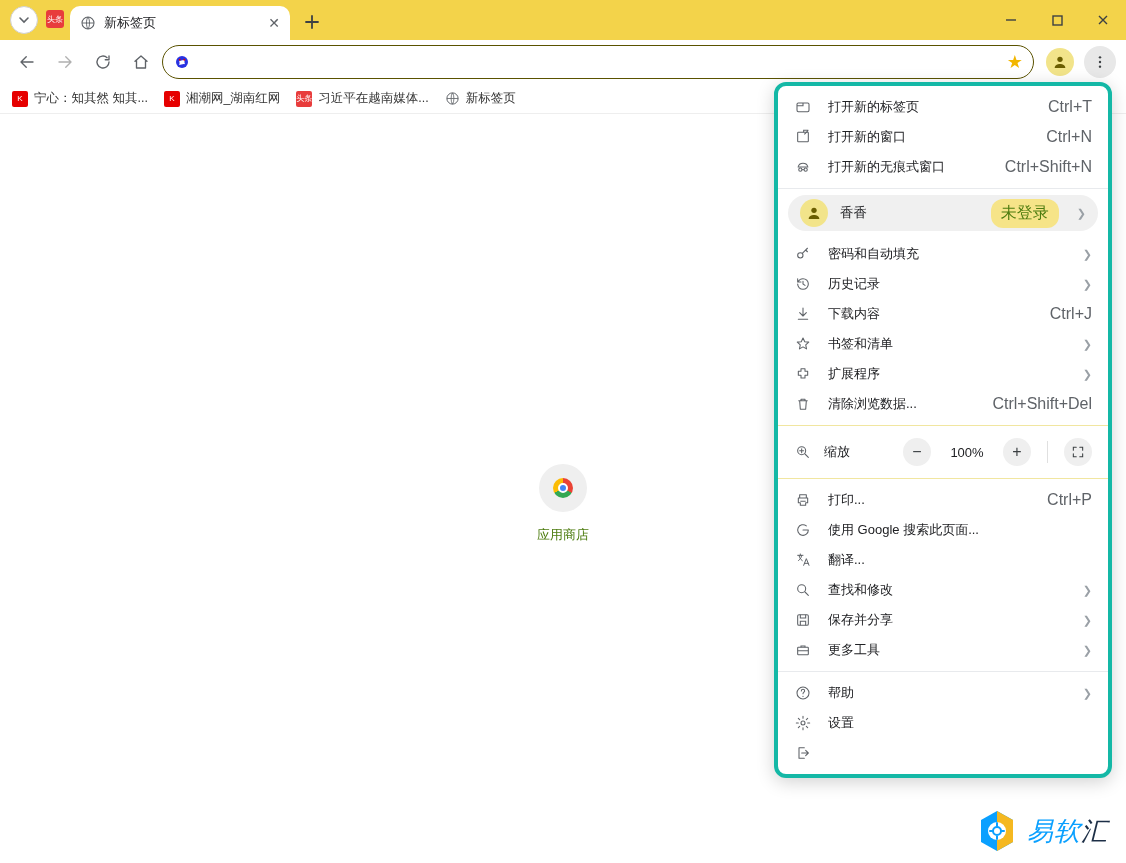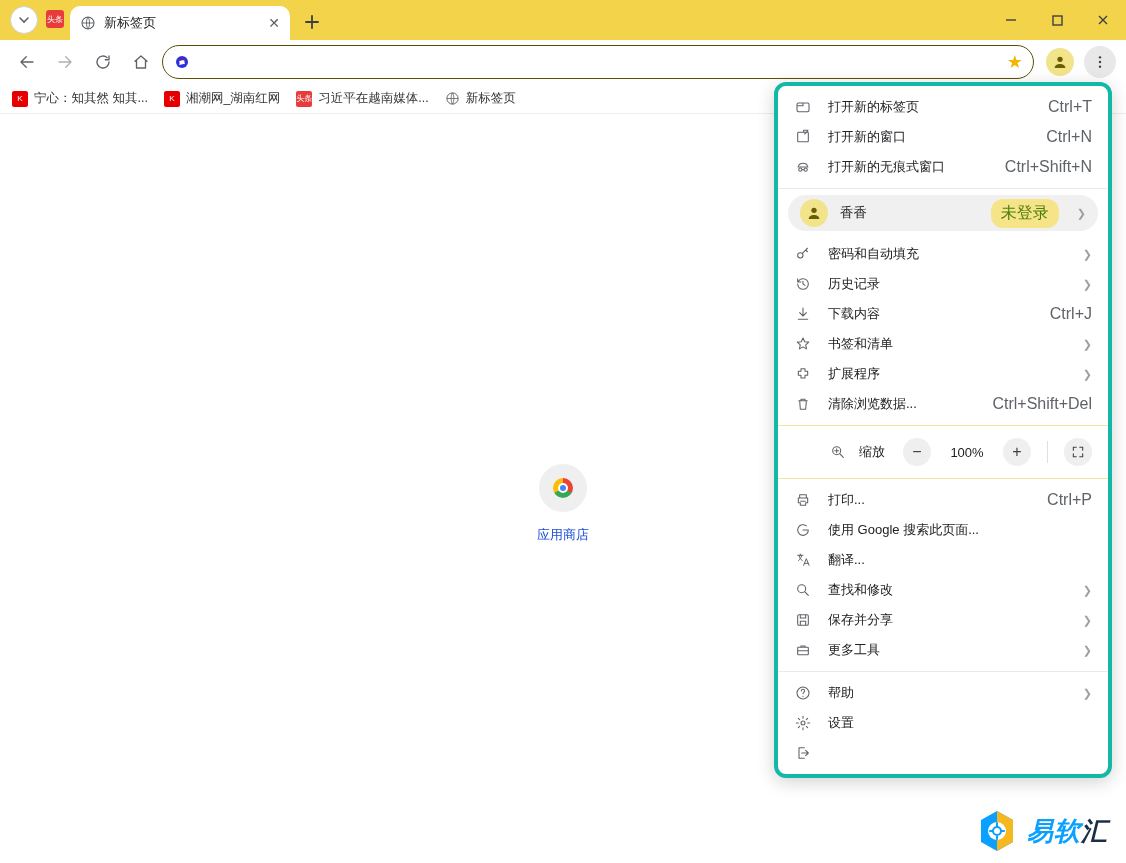--- a/index.html
+++ b/index.html
@@ -31,53 +31,53 @@
   .bk-item { display: flex; align-items: center; gap: 6px; color: #333; cursor: pointer; max-width: 180px; white-space: nowrap; overflow: hidden; text-overflow: ellipsis; }
   .bk-red { width: 16px; height: 16px; background: #e60000; border-radius: 2px; display:flex; align-items:center; justify-content:center; color:#fff; font-size:8px;}
   .bk-red2 { width: 16px; height: 16px; background: #e83c3c; border-radius: 2px; display:flex; align-items:center; justify-content:center; color:#fff; font-size:8px;}
 
   
   .content { position: absolute; top: 114px; left: 0; right: 0; bottom: 0; background: #fff; }
   .shortcut { position: absolute; left: 50%; top: 350px; transform: translateX(-50%); display: flex; flex-direction: column; align-items: center; gap: 14px; cursor: pointer;}
   .shortcut .circle { width: 48px; height: 48px; border-radius: 24px; background: #efefef; display: flex; align-items: center; justify-content: center; }
   .chrome-dot { width: 20px; height: 20px; border-radius: 10px; background: conic-gradient(#ea4335 0 120deg, #34a853 120deg 240deg, #fbbc05 240deg 360deg); position: relative; }
   .chrome-dot::after { content:""; position:absolute; inset:5px; border-radius:10px; background:#4285f4; border:2px solid #fff; }
-  .shortcut span { font-size: 13px; color: #1d4ed8; }
+  .shortcut span { font-size: 13px; color: #4d7c0f; }
 
   
   .arrow { position: absolute; pointer-events: none; }
 
   
   .menu { position: absolute; top: 82px; right: 14px; width: 338px; background: #fff; border: 4px solid #14b8a6; border-radius: 12px; box-shadow: 0 4px 18px rgba(0,0,0,0.18); padding: 6px 0; z-index: 20; }
   .menu-row { display: flex; align-items: center; height: 30px; padding: 0 16px; gap: 16px; font-size: 13px; color: #202124; cursor: pointer; }
   .menu-row .mi { width: 18px; color: #5f6368; display: flex; align-items: center; justify-content: center; }
   .menu-row .label { flex: 1; white-space: nowrap; overflow: hidden; text-overflow: ellipsis; }
   .menu-row .sc { color: #5f6368; font-size: 16px; }
   .menu-row .chev { color: #9aa0a6; font-size: 11px; }
   .menu-sep { height: 1px; background: #e8eaed; margin: 6px 0; }
   .menu-sep-yellow { height: 1px; background: #f1e6a0; margin: 6px 0; }
 
   .profile-row { height: 36px; margin: 0 10px; border-radius: 24px; background: #f0f0f0; display: flex; align-items: center; padding: 0 12px; gap: 12px; cursor: pointer; }
   .profile-row .avatar { width: 28px; height: 28px; border-radius: 14px; background: #f2e48a; display:flex; align-items:center; justify-content:center; color:#6b5e00;}
   .profile-row .name { flex: 1; font-size: 13.5px; }
   .profile-row .badge { background: #f6e488; color: #4d7c0f; font-size: 16px; padding: 4px 10px; border-radius: 12px; }
   .profile-row .chev { color: #9aa0a6; font-size: 11px; margin-left: 6px;}
 
-  .zoom-row { display: flex; align-items: center; height: 40px; padding: 0 16px; gap: 12px; margin-left: 35px; }
+  .zoom-row { display: flex; align-items: center; height: 40px; padding: 0 16px; gap: 12px; }
   .zoom-row .mi { width: 18px; color:#5f6368; display:flex;align-items:center;justify-content:center;}
   .zoom-row .label { flex: 1; font-size: 13px; }
   .zbtn { width: 28px; height: 28px; border-radius: 14px; background: #efefef; display: flex; align-items: center; justify-content: center; cursor: pointer; font-size:16px; color:#3c4043;}
   .zval { width: 48px; text-align: center; font-size: 13px;}
   .zsep { width: 1px; height: 22px; background: #e0e0e0; margin: 0 4px;}
   .fsbtn { width: 28px; height: 28px; border-radius: 14px; background: #efefef; display:flex;align-items:center;justify-content:center; cursor:pointer; }
 
   
   .watermark { position: absolute; right: 18px; bottom: 10px; display: flex; align-items: center; gap: 10px; }
   .wm-logo { width: 40px; height: 44px; }
-  .wm-text { font-size: 26px; font-weight: 700; letter-spacing: 1px; }
+  .wm-text { font-size: 26px; font-weight: 400; letter-spacing: 1px; }
   .wm-text .a { color: #0aa0ff; font-style: italic;}
   .wm-text .b { color: #1c2e46; font-style: italic;}
 
   svg { display: block; }
 </style>
 </head>
 <body>
 
 <div class="titlebar">
   <div class="dropdown-btn">

